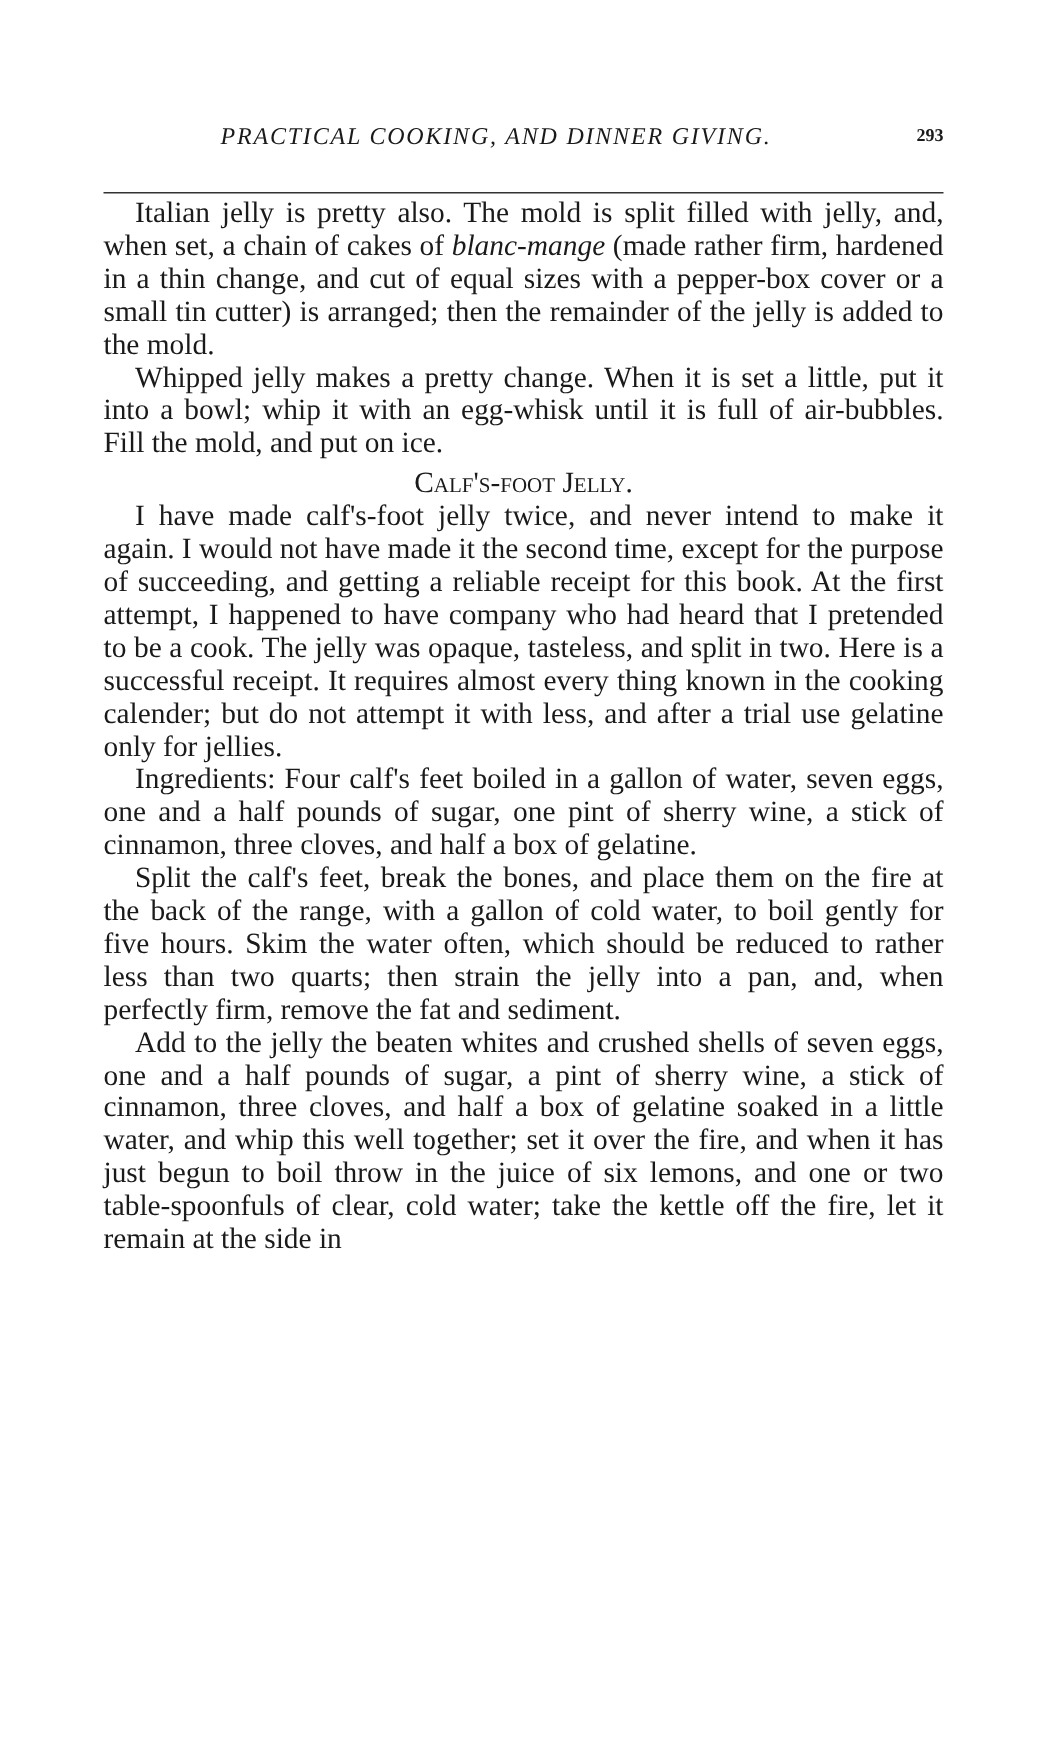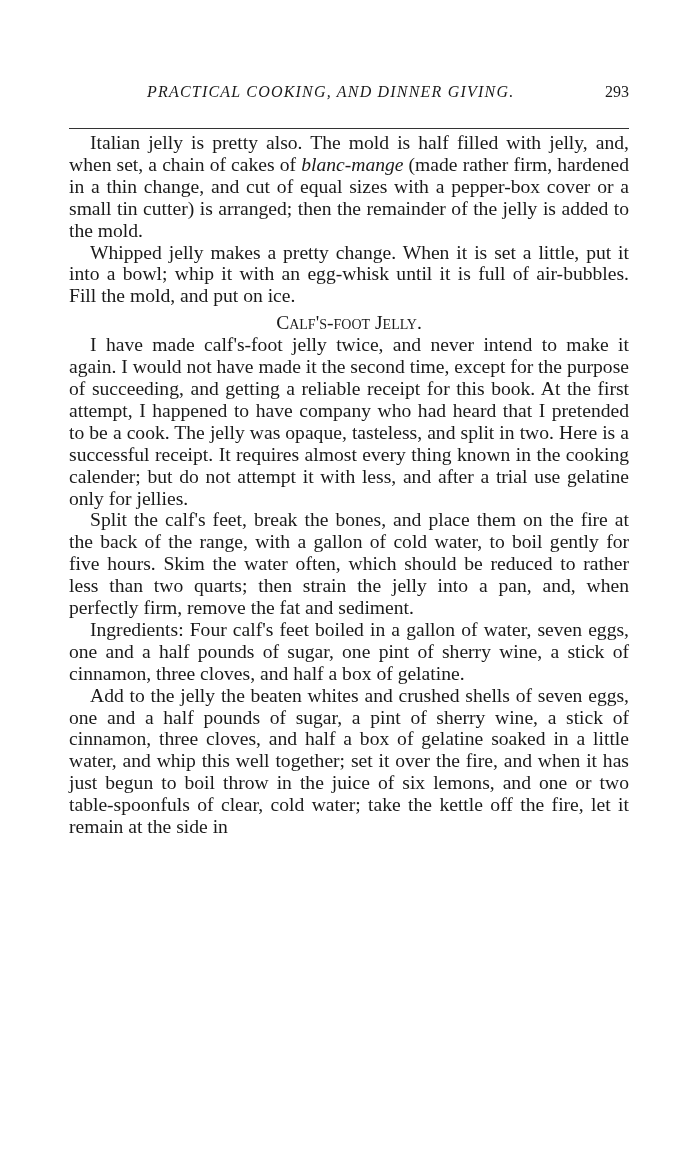--- a/index.html
+++ b/index.html
@@ -3,21 +3,21 @@
 <meta charset="utf-8">
 <style>
   html, body { margin: 0; padding: 0; background: #ffffff; }
   body { width: 700px; height: 1159px; position: relative; overflow: hidden;
          font-family: "DejaVu Serif", "Liberation Serif", serif; color: #1a1a1a; }
   .page { position: absolute; left: 69px; top: 0; width: 560px; }
   .running-head { position: absolute; top: 83px; left: 0; width: 560px; height: 22px; text-align: center; }
   .rh-title { position: absolute; left: 78px; top: 0; font-family: "Liberation Serif", serif;
               font-style: italic; font-size: 16px; letter-spacing: 1.2px; }
   .rh-page { position: absolute; right: 0; top: 0; font-family: "Liberation Serif", serif;
-             font-size: 16px; }
+             font-size: 12px; font-weight: bold; }
   .rule { position: absolute; top: 128px; left: 0; width: 560px; height: 0;
           border-top: 1.5px solid #333; }
   .body { position: absolute; top: 132px; left: 0; width: 560px;
           font-family: "Liberation Serif", serif; font-size: 19.6px; line-height: 21.9px; }
   .para { margin: 0; text-align: justify; text-indent: 21px; }
   .heading { margin: 0; font-variant: small-caps; }
   .heading.left { text-align: justify; text-align-last: justify; margin-top: 13px; }
   .heading.center { text-align: center; margin-top: 5px; }
   .ital { font-style: italic; margin-top: 16px; }
 </style>
@@ -25,29 +25,29 @@
 <body>
 
 <div class="page">
   <div class="running-head">
     <span class="rh-title">PRACTICAL COOKING, AND DINNER GIVING.</span>
     <span class="rh-page">293</span>
   </div>
   <div class="rule"></div>
 
   <div class="body">
-    <p class="para"><span>Italian jelly is pretty also.  The mold is half filled with jelly, and, when set, a chain of cakes of </span><span class="ital">blanc-mange</span><span> (made rather firm, hardened in a thin change, and cut of equal sizes with a pepper-box cover or a small tin cutter) is arranged; then the remainder of the jelly is added to the mold.</span></p>
+    <p class="para"><span>Italian jelly is pretty also.  The mold is split filled with jelly, and, when set, a chain of cakes of </span><span class="ital">blanc-mange</span><span> (made rather firm, hardened in a thin change, and cut of equal sizes with a pepper-box cover or a small tin cutter) is arranged; then the remainder of the jelly is added to the mold.</span></p>
 
     <p class="para">Whipped jelly makes a pretty change.  When it is set a little, put it into a bowl; whip it with an egg-whisk until it is full of air-bubbles.  Fill the mold, and put on ice.</p>
 
 
 
     <p class="heading center">Calf's-foot Jelly.</p>
 
     <p class="para">I have made calf's-foot jelly twice, and never intend to make it again.  I would not have made it the second time, except for the purpose of succeeding, and getting a reliable receipt for this book.  At the first attempt, I happened to have company who had heard that I pretended to be a cook.  The jelly was opaque, tasteless, and split in two.  Here is a successful receipt.  It requires almost every thing known in the cooking calender; but do not attempt it with less, and after a trial use gelatine only for jellies.</p>
 
+    <p class="para">Ingredients: Four calf's feet boiled in a gallon of water, seven eggs, one and a half pounds of sugar, one pint of sherry wine, a stick of cinnamon, three cloves, and half a box of gelatine.</p>
+
     <p class="para">Split the calf's feet, break the bones, and place them on the fire at the back of the range, with a gallon of cold water, to boil gently for five hours.  Skim the water often, which should be reduced to rather less than two quarts; then strain the jelly into a pan, and, when perfectly firm, remove the fat and sediment.</p>
-
-    <p class="para">Ingredients: Four calf's feet boiled in a gallon of water, seven eggs, one and a half pounds of sugar, one pint of sherry wine, a stick of cinnamon, three cloves, and half a box of gelatine.</p>
 
     <p class="para">Add to the jelly the beaten whites and crushed shells of seven eggs, one and a half pounds of sugar, a pint of sherry wine, a stick of cinnamon, three cloves, and half a box of gelatine soaked in a little water, and whip this well together; set it over the fire, and when it has just begun to boil throw in the juice of six lemons, and one or two table-spoonfuls of clear, cold water; take the kettle off the fire, let it remain at the side in</p>
   </div>
 </div>
 
 </body></html>

